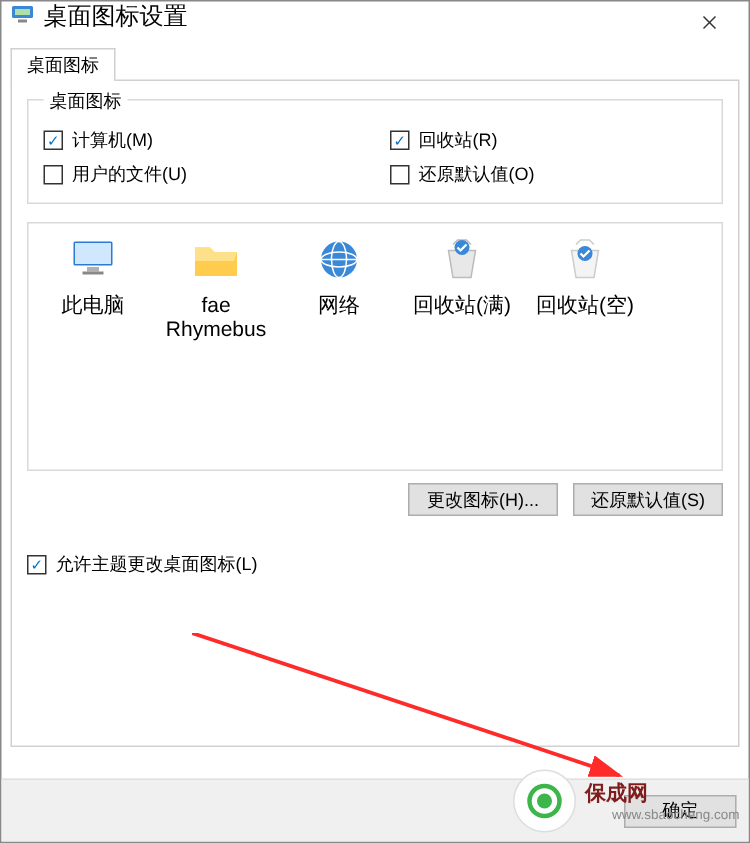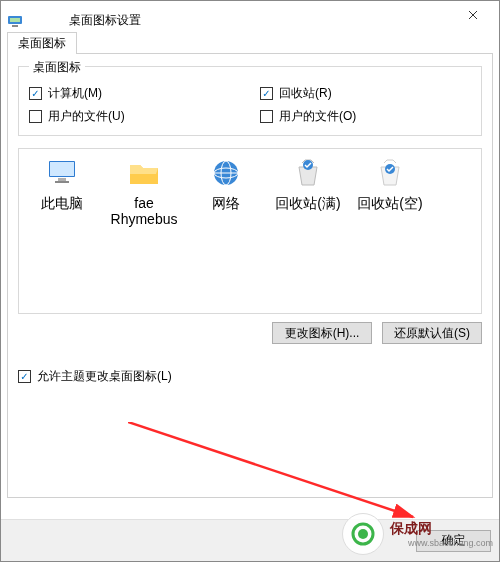--- a/index.html
+++ b/index.html
@@ -1,18 +1,18 @@
 <!DOCTYPE html>
 <html><head>
 <meta charset="utf-8">
 <style>
   * { box-sizing: border-box; font-family: "Microsoft YaHei", "Segoe UI", sans-serif; }
   body { margin: 0; background: #fff; width: 500px; height: 562px; overflow: hidden; position: relative; }
   .window { width: 500px; height: 562px; border: 1px solid #888; background: #fff; position: relative; }
-  .titlebar { height: 28px; display: flex; align-items: flex-end; padding: 0 6px; font-size: 12px; color: #000; gap: 40px; }
+  .titlebar { height: 28px; display: flex; align-items: flex-start; padding: 0 6px; font-size: 16px; color: #000; }
   .titlebar .appicon { width: 16px; height: 16px; margin-right: 6px; }
   .titlebar .title { flex: 1; }
   .close { width: 40px; height: 28px; display: flex; align-items: center; justify-content: center; color: #333; font-size: 14px; }
   .tabstrip { display: flex; align-items: flex-end; padding: 4px 6px 0 6px; height: 24px; }
   .tab { padding: 2px 10px 2px 10px; font-size: 12px; border: 1px solid #d0d0d0; border-bottom: none; background: #fff; position: relative; top: 1px; z-index: 2;}
   .tabcontent { border: 1px solid #d0d0d0; margin: 0 6px 6px 6px; padding: 12px 10px 10px 10px; height: 445px; position: relative; }
   .groupbox { border: 1px solid #d9d9d9; padding: 18px 10px 10px 10px; position: relative; margin-bottom: 12px; }
   .groupbox .legend { position: absolute; top: -8px; left: 10px; background: #fff; padding: 0 4px; font-size: 12px; color: #000; }
   .checkgrid { display: grid; grid-template-columns: 1fr 1fr; gap: 6px 20px; }
   .checkitem { display: flex; align-items: center; font-size: 12px; gap: 6px; }
@@ -69,21 +69,21 @@
           <div class="checkitem">
             <span class="chkbox">✓</span>
             <span>回收站(R)</span>
           </div>
           <div class="checkitem">
             <span class="chkbox"></span>
             <span>用户的文件(U)</span>
           </div>
           <div class="checkitem">
             <span class="chkbox"></span>
-            <span>用户的文件(O)</span>
+            <span>还原默认值(O)</span>
           </div>
         </div>
     </div>
 
     <div class="iconrow" id="iconrow">
         <div class="iconcell">
           <div class="ic">
             <svg width="36" height="36" viewBox="0 0 36 36">
               <rect x="5" y="6" width="26" height="16" rx="1" fill="#2d7bd1"></rect>
               <rect x="6" y="7" width="24" height="14" fill="#cfe8ff"></rect>

